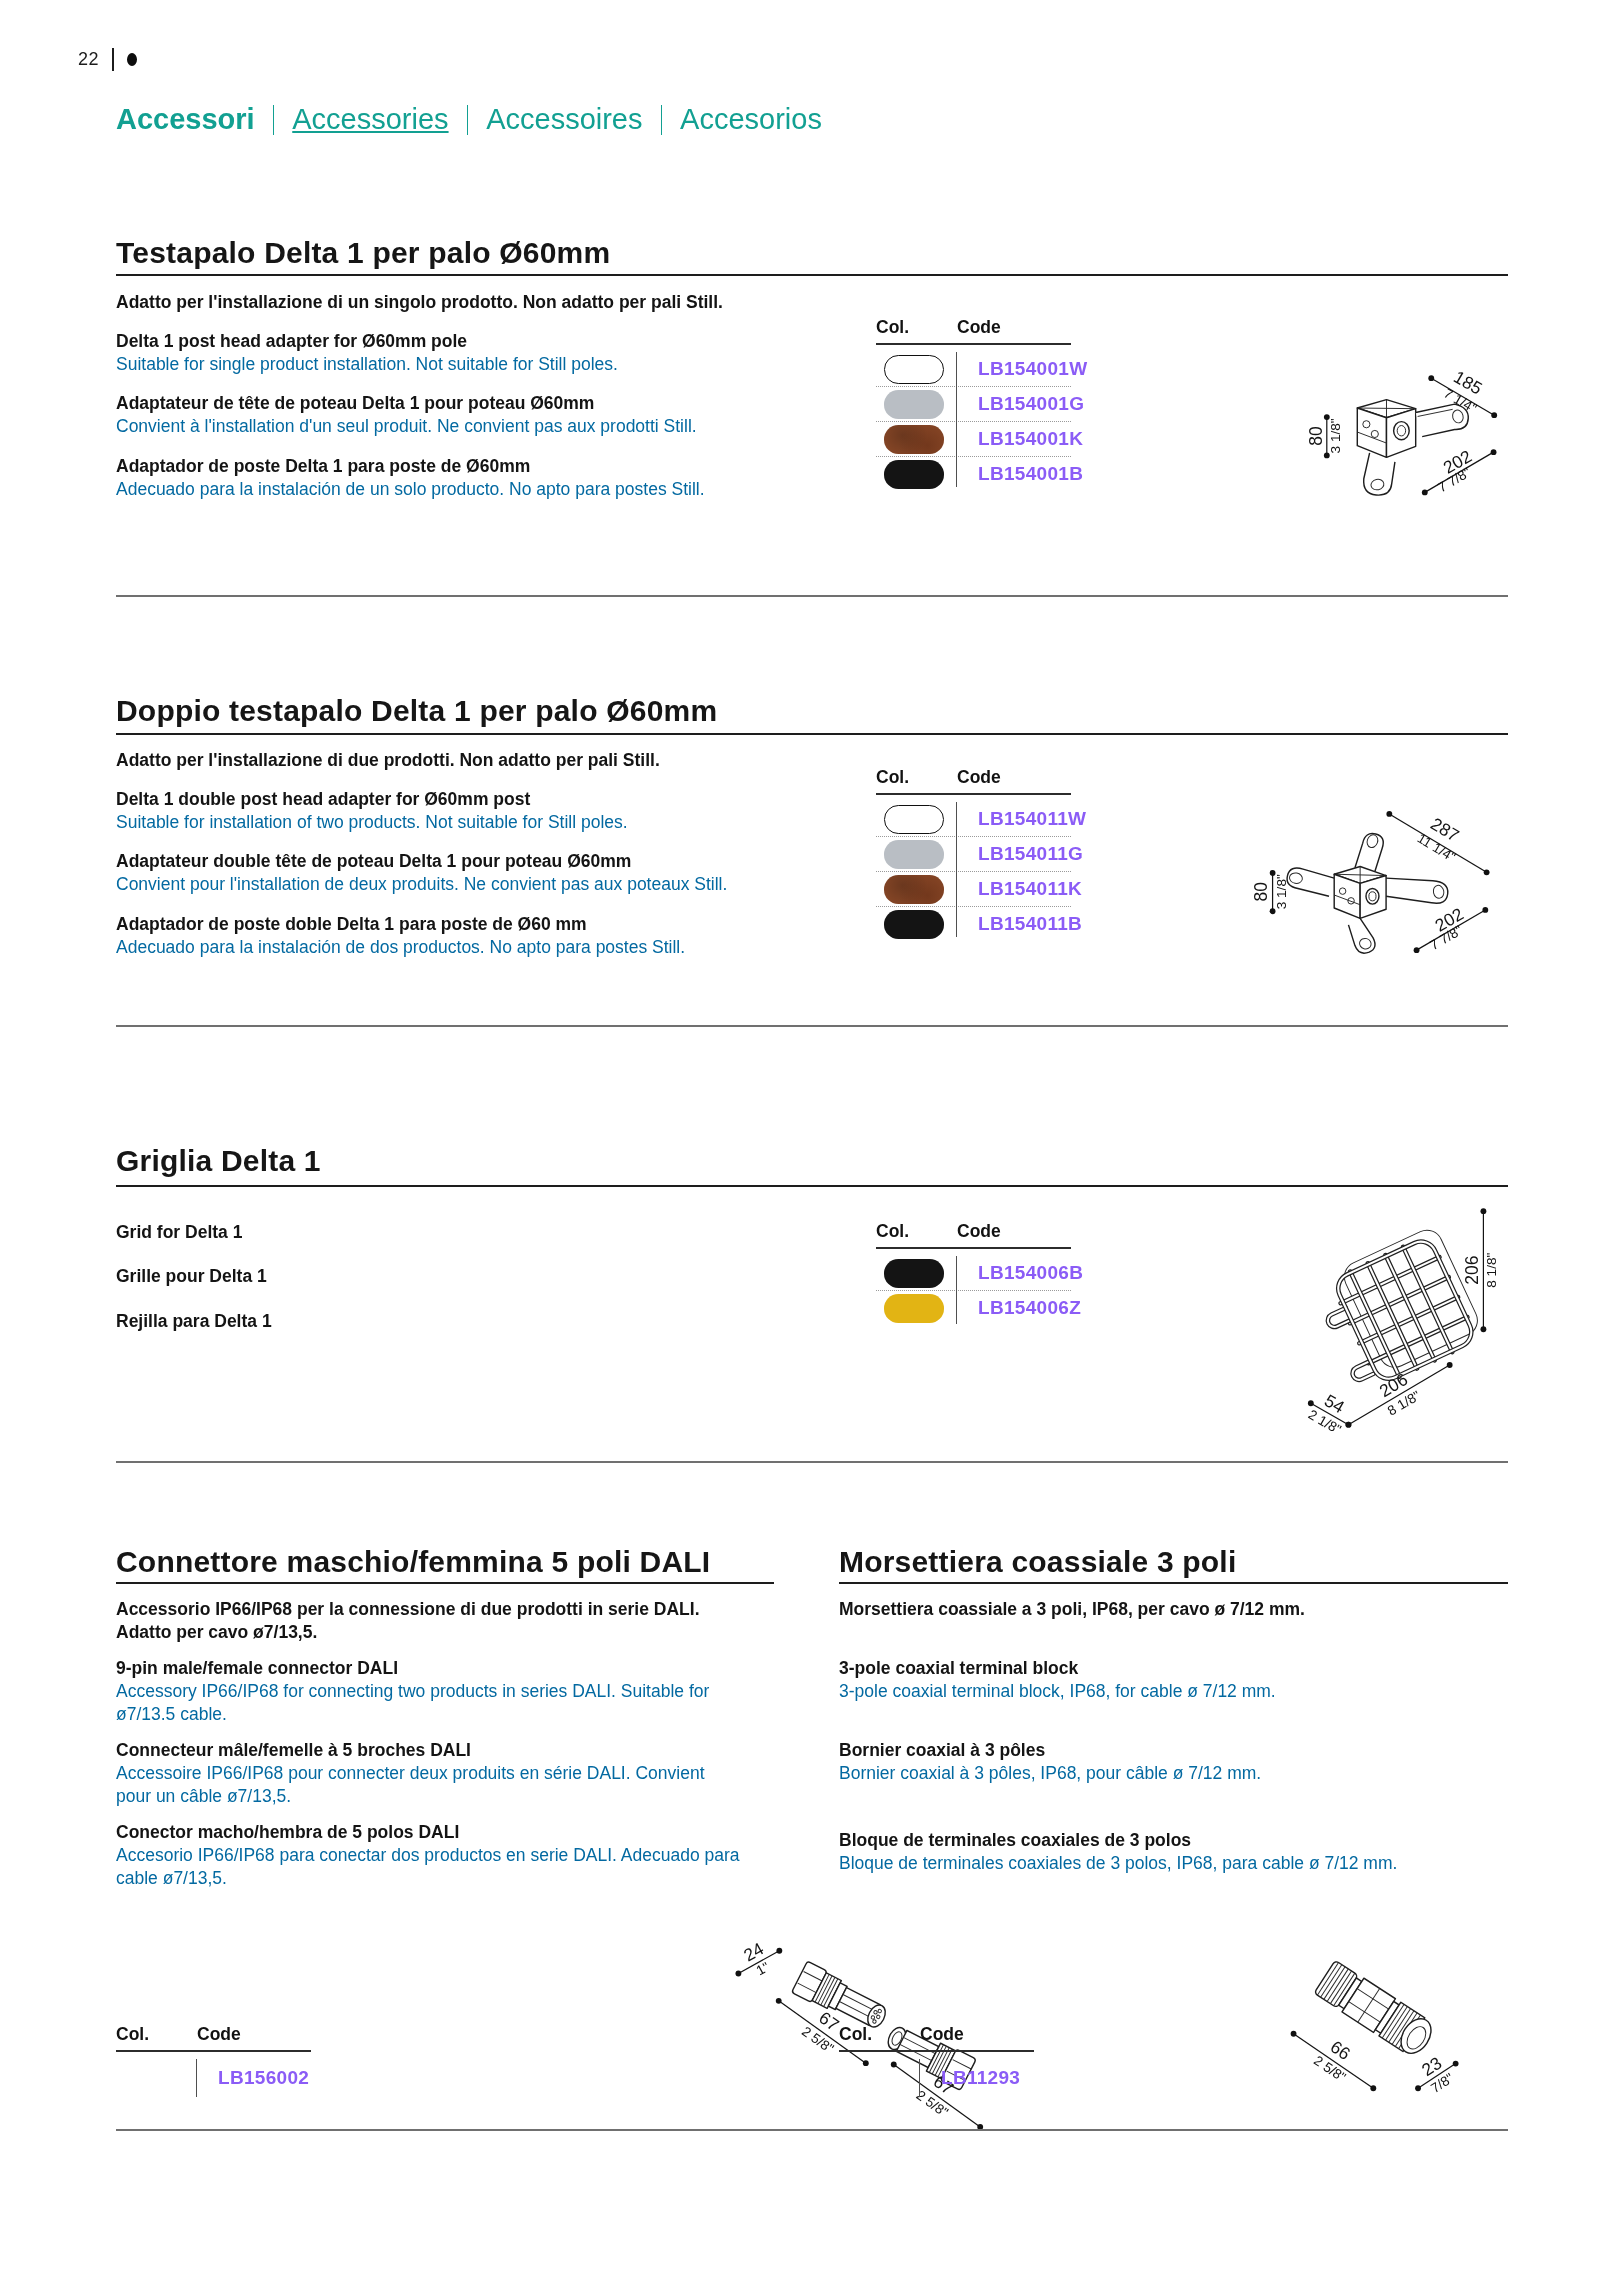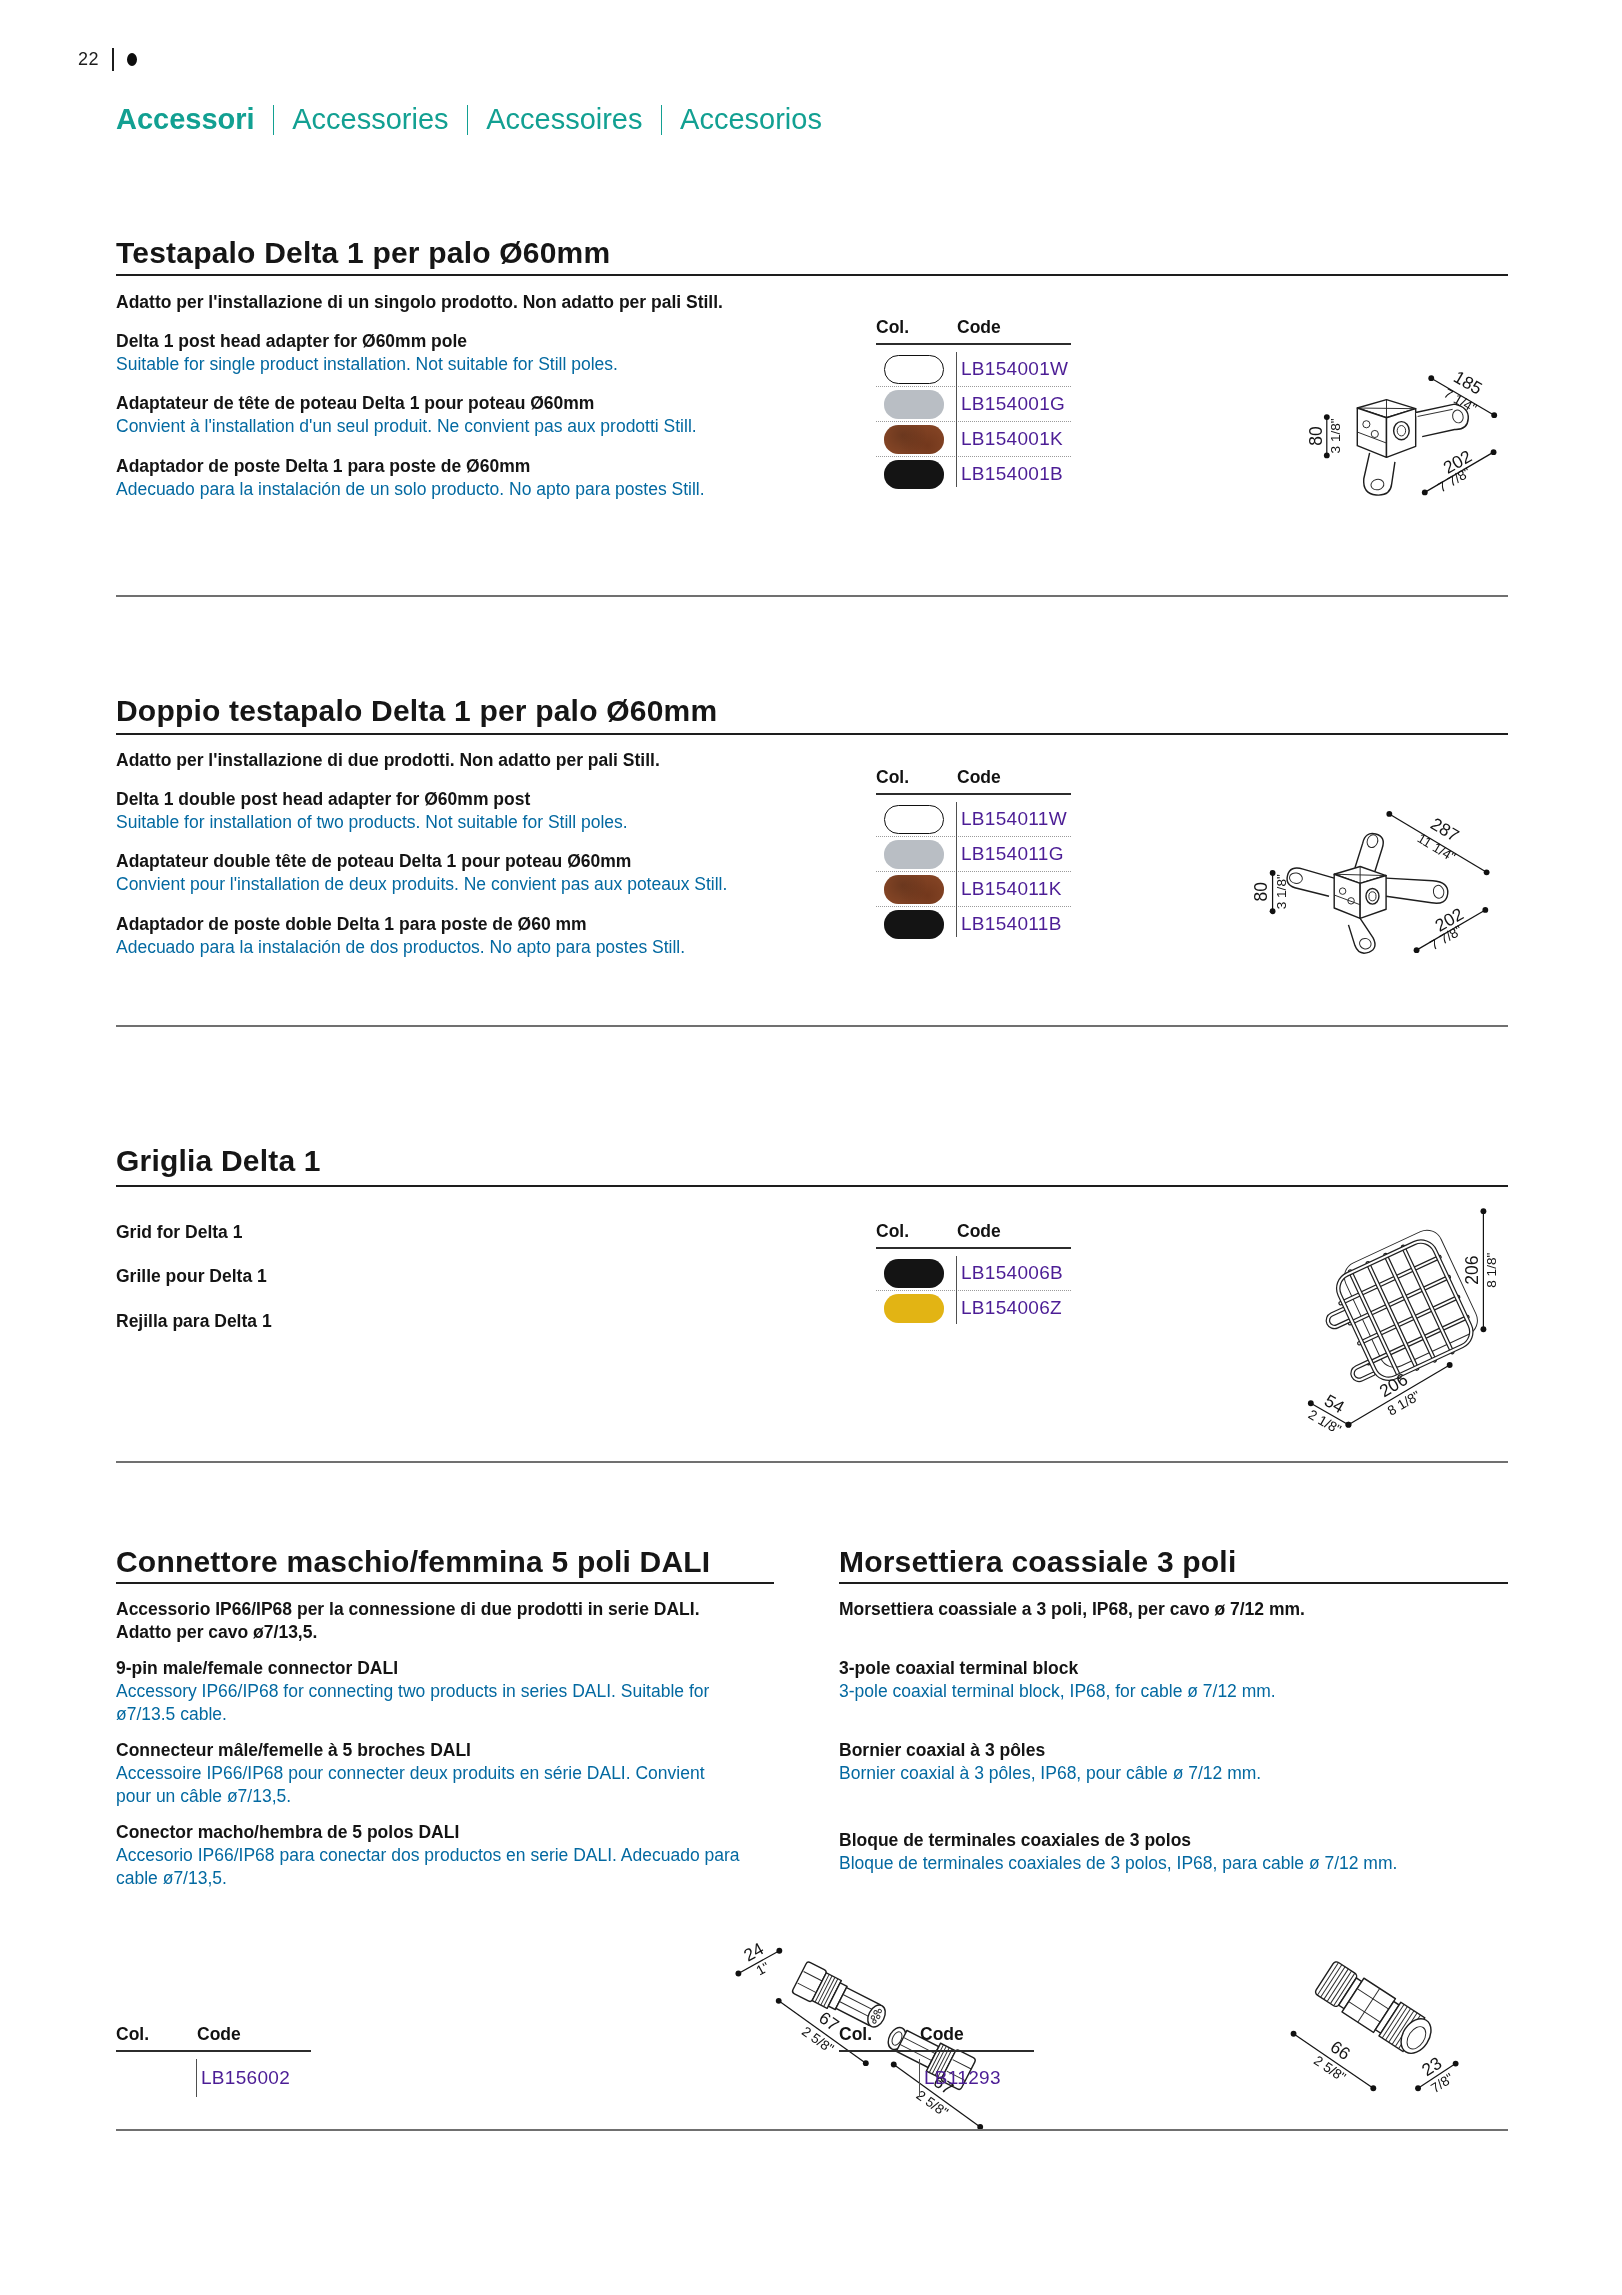--- a/index.html
+++ b/index.html
@@ -36,21 +36,21 @@
   .tbl .th-col{left:0}
   .tbl .th-code{left:81px}
   .tbl .th-rule{position:absolute;top:26px;left:0;width:195px;height:1.6px;background:#2c2c2c}
   .tbl .rows{position:absolute;top:35px;left:0;width:195px}
   .tbl .row{position:relative;height:34px}
   .tbl .row.tall{height:38px}
   .tbl .row + .row{border-top:1.3px dotted #9a9a9a}
   .pill{position:absolute;left:7.8px;top:2.6px;width:60px;height:29px;border-radius:14.3px}
   .pill.outline{border:1.9px solid #101010;box-sizing:border-box}
   .pill.corten-tex{background-image:radial-gradient(circle at 30% 35%,rgba(0,0,0,.22),transparent 55%),radial-gradient(circle at 72% 70%,rgba(60,18,4,.30),transparent 60%)}
-  .codetxt{position:absolute;left:85px;top:50%;transform:translateY(-50%);font-weight:400;font-size:19px;letter-spacing:0.3px;white-space:nowrap;color:#4c1d95}
+  .codetxt{position:absolute;left:102px;top:50%;transform:translateY(-50%);font-weight:700;font-size:19px;letter-spacing:0.3px;white-space:nowrap;color:#8b5cf6}
   .vline{position:absolute;left:80px;width:1.3px;background:#4f4f4f}
 
   
   .drawing{position:absolute}
   .wh{fill:#ffffff;stroke:#1e1e1e;stroke-width:2.2;stroke-linejoin:round}
   .thin{fill:none;stroke:#2a2a2a;stroke-width:1.5}
   .dim{stroke:#141414;stroke-width:1.9}
   .dot{fill:#111111}
   .drawing text{fill:#141414}
   .dmm{font-size:27px}
@@ -65,21 +65,21 @@
 
   <div class="corner">
     <span class="num">22</span>
     <span class="bar"></span>
     <span class="dot"></span>
   </div>
 
   <div class="main-head">
     <span class="w0" style="color: rgb(18, 160, 146);">Accessori</span>
     <span class="sep"></span>
-    <span class="w" style="color: rgb(18, 160, 146);">Accessories</span>
+    <span class="w" style="color: rgb(18, 160, 146); text-decoration: underline;">Accessories</span>
     <span class="sep"></span>
     <span class="w" style="color: rgb(18, 160, 146);">Accessoires</span>
     <span class="sep"></span>
     <span class="w" style="color: rgb(18, 160, 146);">Accesorios</span>
   </div>
 
   <section class="sec" style="top:236px;height:361px">
     <h2 class="sec-title">Testapalo Delta 1 per palo Ø60mm</h2>
     <div class="title-rule" style="top:38px;width:1392px"></div>
     <div class="text-col" style="left:0;top:55px;width:650px">

